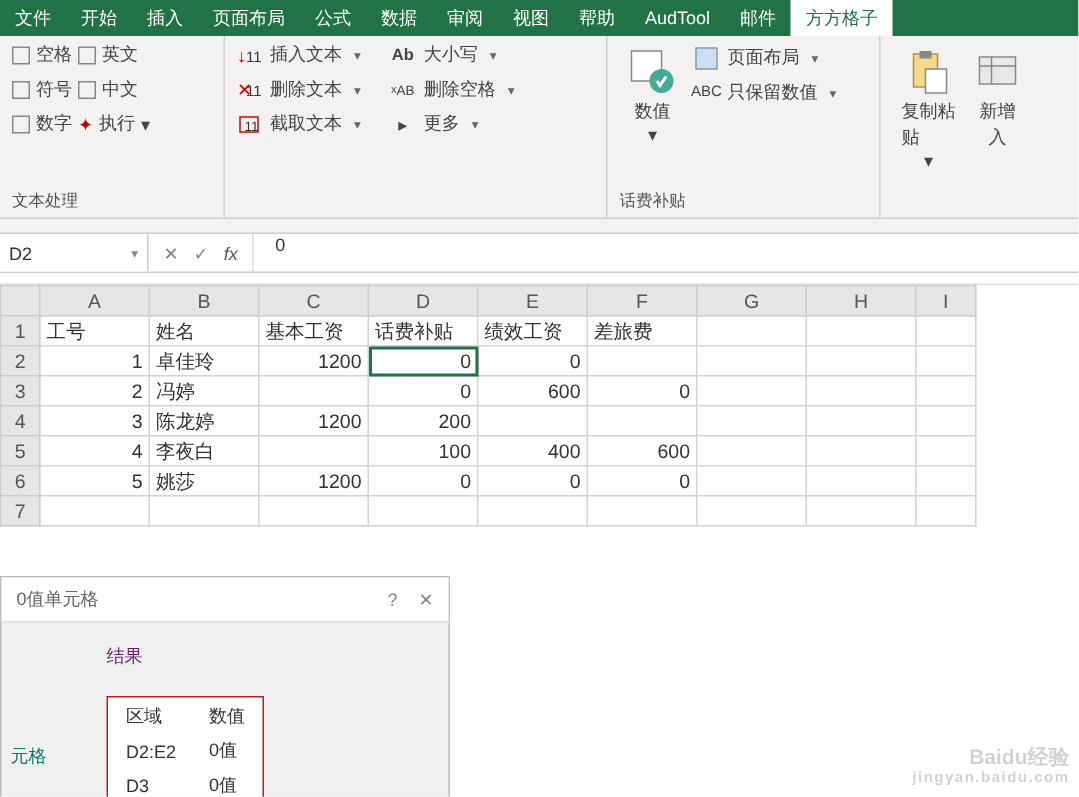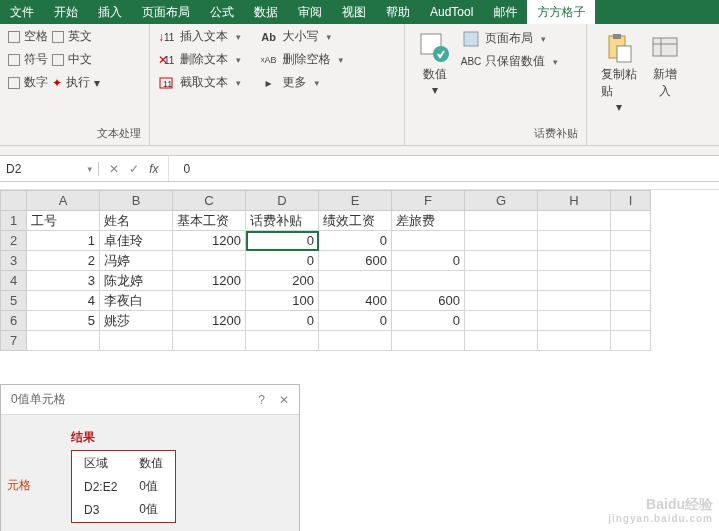--- a/index.html
+++ b/index.html
@@ -6,33 +6,33 @@
 body { background: #fff; width: 719px; height: 531px; overflow: hidden; position: relative; color: #333; }
 
 
 .menubar { background: #217346; height: 24px; display: flex; align-items: center; font-size: 12px; color: #fff; }
 .menubar .tab { padding: 0 10px; height: 24px; line-height: 24px; cursor: pointer; }
 .menubar .tab.active { background: #fff; color: #217346; }
 
 
 .ribbon { background: #f3f2f1; height: 122px; border-bottom: 1px solid #ccc; display: flex; }
 .group { border-right: 1px solid #d0d0d0; padding: 4px 8px 0 8px; display: flex; flex-direction: column; justify-content: space-between; }
-.group-title { font-size: 11px; color: #555; text-align: right; padding-bottom: 4px; }
+.group-title { font-size: 11px; color: #555; text-align: left; padding-bottom: 4px; }
 .chk-row { display: flex; gap: 4px; margin-bottom: 6px; }
 .chk { font-size: 12px; color: #444; display: flex; align-items: center; gap: 4px; white-space: nowrap; }
 .chk .box { width: 12px; height: 12px; border: 1px solid #888; display: inline-block; }
 .btn-item { font-size: 12px; color: #444; display: flex; align-items: center; gap: 6px; margin-bottom: 6px; white-space: nowrap; cursor: pointer; }
 .btn-item .ico { width: 16px; height: 16px; display: inline-flex; align-items: center; justify-content: center; }
 .btn-item .drop { font-size: 9px; color: #666; margin-left: 2px; }
 .col { display: flex; flex-direction: column; }
 .big-btn { display: flex; flex-direction: column; align-items: center; font-size: 12px; color: #444; padding: 4px 6px 0 6px; cursor: pointer; }
 .big-btn .big-ico { width: 32px; height: 32px; margin-bottom: 2px; }
 
 
-.fbar { display: flex; align-items: center; border-bottom: 1px solid #ccc; height: 26px; font-size: 12px; }
+.fbar { display: flex; border-bottom: 1px solid #ccc; height: 26px; font-size: 12px; }
 .namebox { width: 99px; border-right: 1px solid #ccc; padding: 0 6px; display: flex; align-items: center; justify-content: space-between; background: #fff; }
 .namebox .drop { font-size: 9px; color: #888; }
 .fx-icons { display: flex; align-items: center; gap: 10px; padding: 0 10px; color: #888; border-right: 1px solid #e0e0e0; height: 100%; }
 .fx-val { padding: 0 14px; color: #333; }
 
 
 .grid-wrap { position: relative; }
 table.sheet { border-collapse: collapse; font-size: 13px; color: #333; }
 .sheet th.colh { background: #e6e6e6; border: 1px solid #ccc; font-weight: normal; text-align: center; height: 20px; color: #555; }
 .sheet th.rowh { background: #e6e6e6; border: 1px solid #ccc; font-weight: normal; text-align: center; width: 26px; color: #555; }
@@ -40,24 +40,24 @@
 .sheet td.num { text-align: right; }
 .sheet td.txt { text-align: left; }
 .colA{width:73px}.colB{width:73px}.colC{width:73px}.colD{width:73px}.colE{width:73px}.colF{width:73px}.colG{width:73px}.colH{width:73px}.colI{width:40px}
 .sel { outline: 2px solid #217346; outline-offset: -2px; }
 
 
 .dialog { position: absolute; left: 0; top: 384px; width: 300px; background: #f0f0f0; border: 1px solid #bbb; font-size: 12px; }
 .dlg-title { background: #fff; border-bottom: 1px solid #ddd; padding: 6px 10px; display: flex; align-items: center; justify-content: space-between; color: #666; }
 .dlg-title .ctrls { display: flex; gap: 14px; color: #888; }
 .dlg-body { padding: 14px 16px 10px 70px; }
-.dlg-body .lbl { color: #b91c1c; margin-bottom: 4px; font-weight: bold; }
+.dlg-body .lbl { color: #701a75; margin-bottom: 18px; }
 .result-tbl { border: 1px solid #b91c1c; background: #fff; font-size: 12px; }
 .result-tbl td { padding: 2px 10px; }
-.side-lbl { position: absolute; left: 6px; top: 92px; color: #c2410c; }
+.side-lbl { position: absolute; left: 6px; top: 111px; color: #0f766e; }
 
 
 .wm { position: absolute; right: 6px; bottom: 6px; color: rgba(0,0,0,0.18); font-size: 14px; font-weight: bold; text-align: right; line-height: 1.2; }
 .wm .small { font-size: 10px; letter-spacing: 1px; }
 
 svg { display: block; }
 </style>
 </head>
 <body>
 

